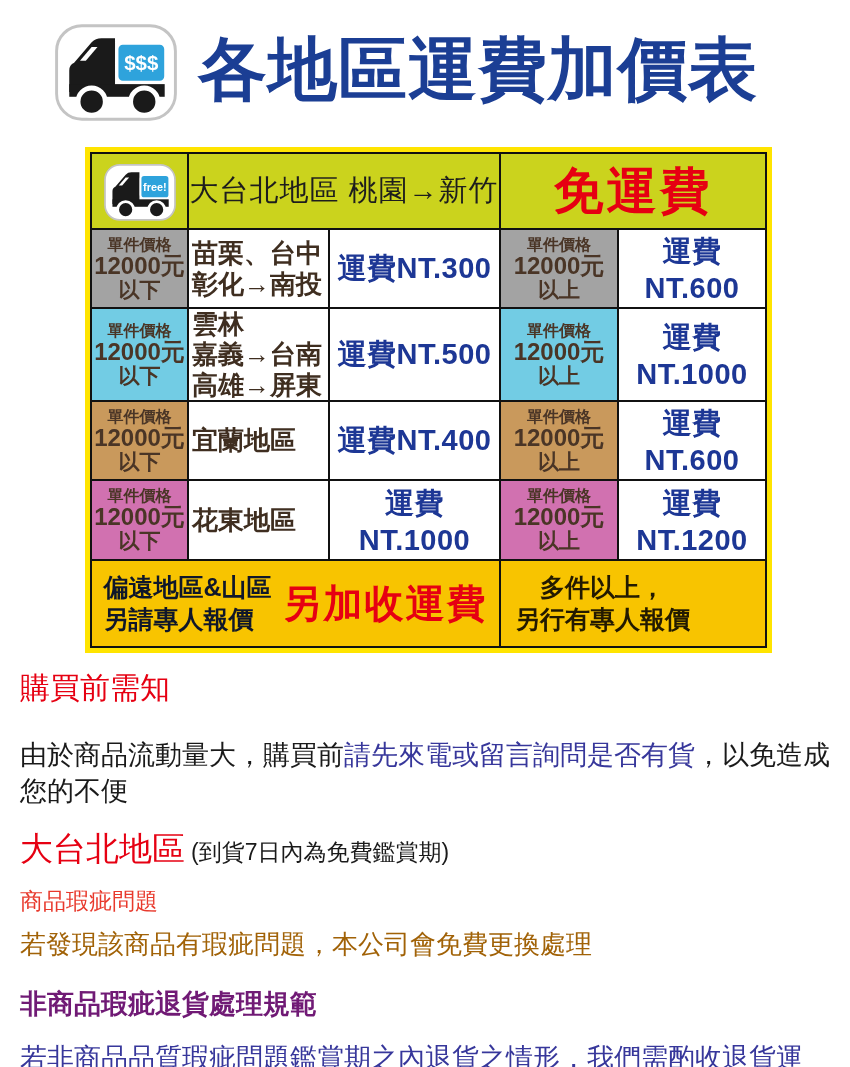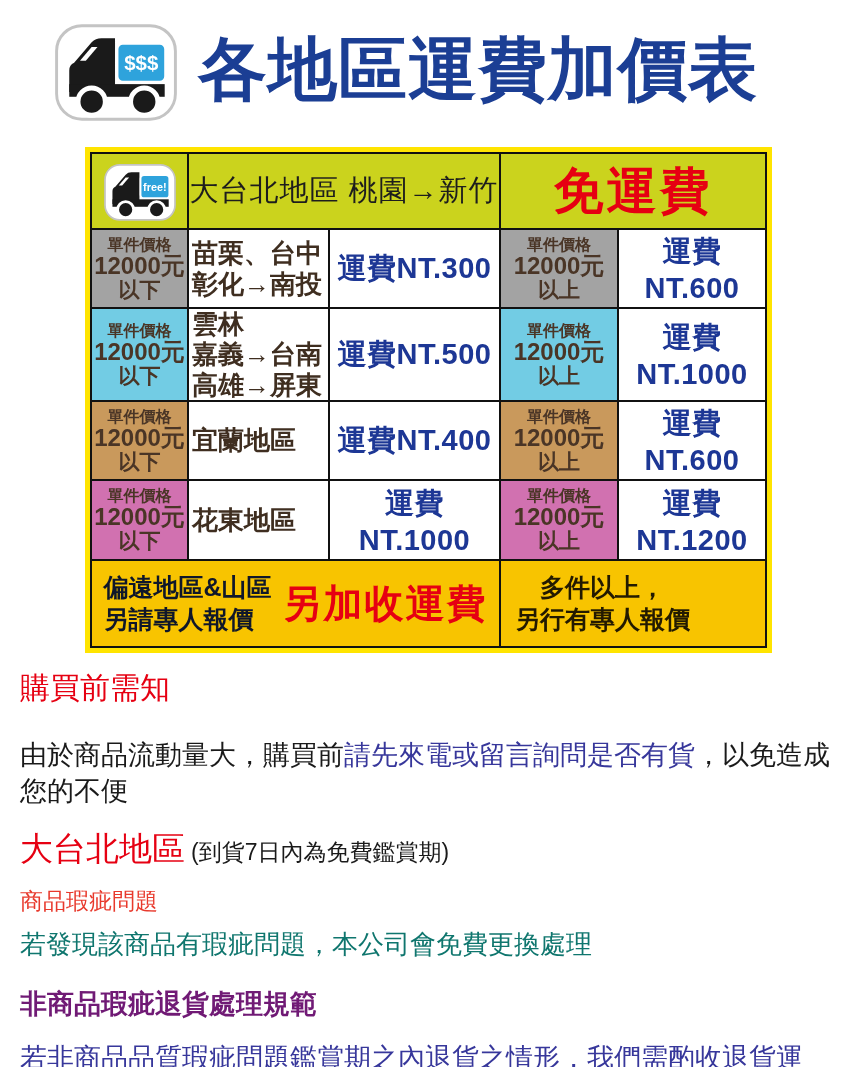--- a/index.html
+++ b/index.html
@@ -46,21 +46,21 @@
   .foot-right { font-size:25px; font-weight:bold; color:#231a00; line-height:1.25;
                 text-align:center; justify-content:flex-start; padding-left:14px; }
 
   
   .notes { position:absolute; left:20px; top:668px; width:812px; }
   .h-red-lg { font-size:30px; color:#e60012; margin-bottom:28px; }
   .p-body { font-size:27px; color:#1a1a1a; margin-bottom:18px; }
   .h-return { font-size:33px; color:#e60012; margin-bottom:14px; }
   .h-return .suffix { font-size:23px; color:#1a1a1a; margin-left:6px; }
   .h-defect { font-size:23px; color:#e8392c; margin-bottom:10px; }
-  .p-defect { font-size:26px; color:#0f766e; margin-bottom:24px; }
+  .p-defect { font-size:26px; color:#a16207; margin-bottom:24px; }
   .h-nondef { font-size:27px; color:#701a75; font-weight:bold; margin-bottom:16px; }
   .p-final { font-size:27px; line-height:1.5; color:#1a1a1a; }
   .t-navy { color:#37379b; }
   .t-black { color:#1a1a1a; }
 
   svg text { font-family:"Liberation Sans", sans-serif; }
 </style>
 </head>
 <body>
 

